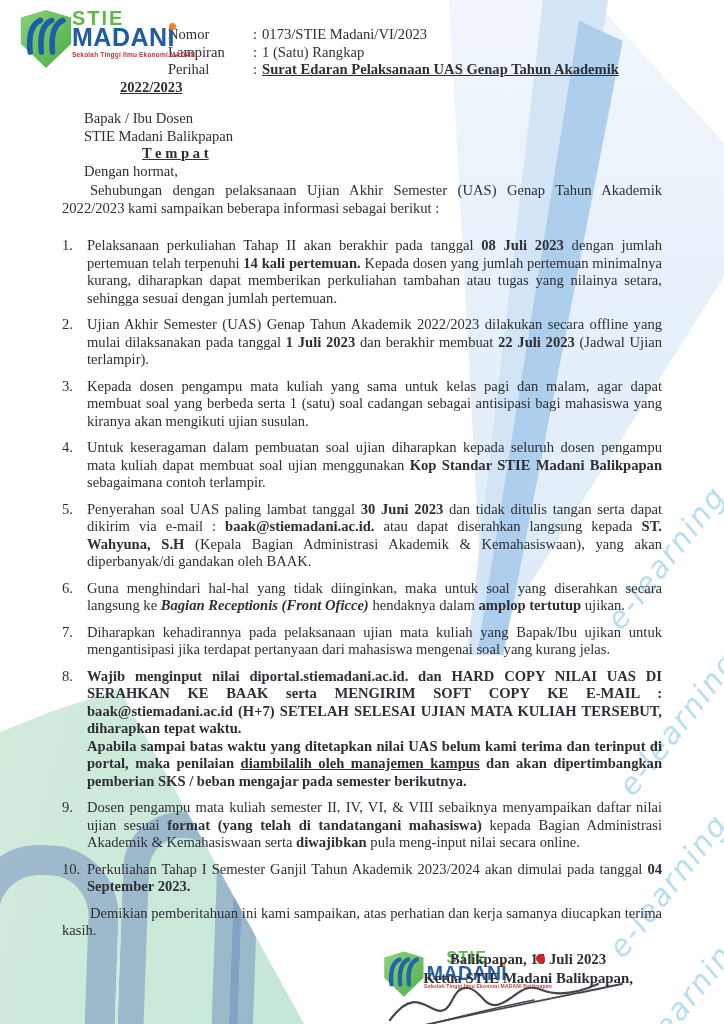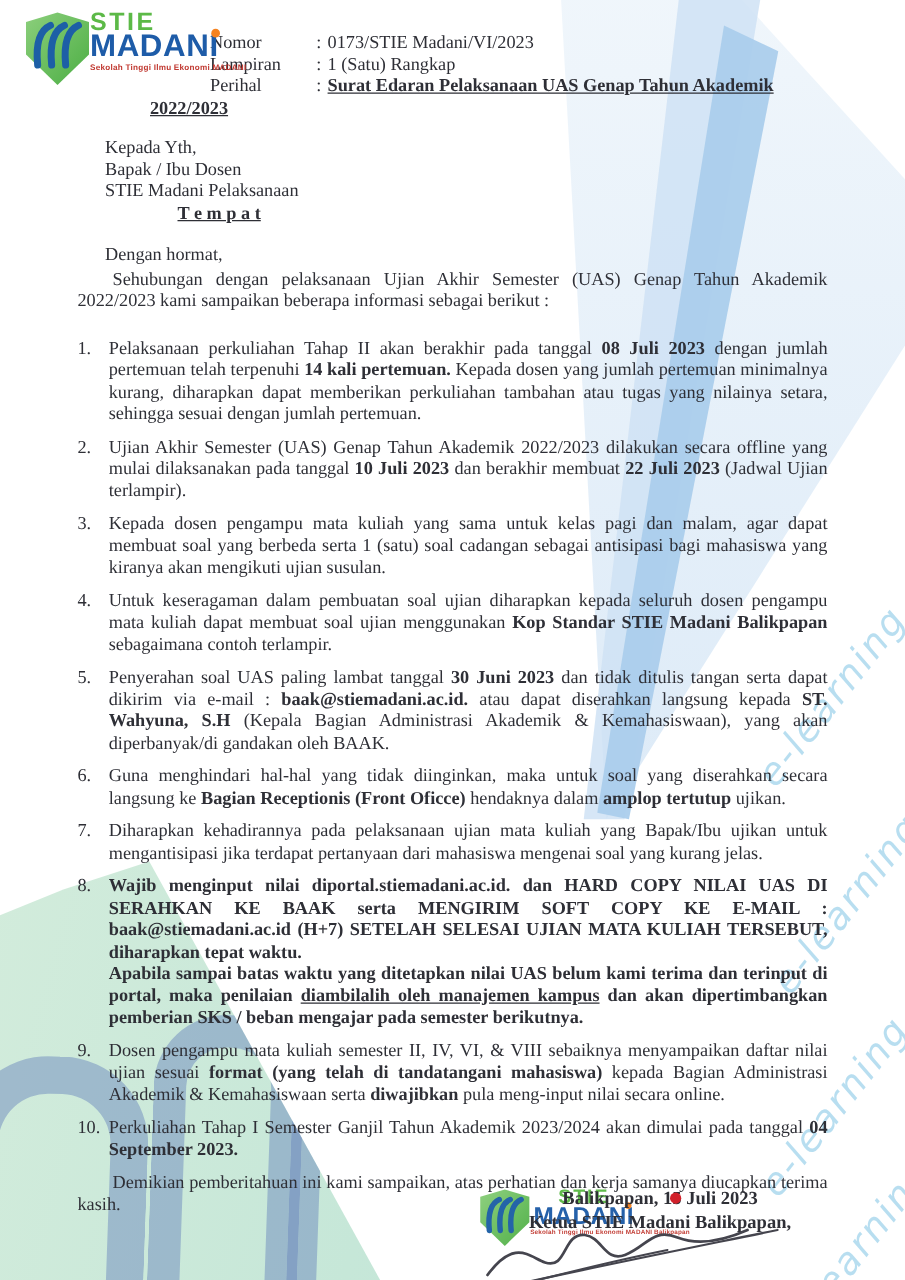--- a/index.html
+++ b/index.html
@@ -46,28 +46,28 @@
   .content { position:absolute; inset:0; z-index:1; padding:26px 62px 0 62px;
     font-size:14.6px; line-height:17.5px; }
   .letterhead { position:relative; }
   .logo-main { position:absolute; left:-44px; top:-18px; }
   .meta { margin-left:58px; }
   .meta-label { display:inline-block; width:85px;margin-left:48px; }
   .meta-colon { display:inline-block; margin-right:5px; }
   .meta-row.perihal .meta-value { font-weight:700; text-decoration:underline; }
   .recipient { margin-top:14px; margin-left:22px; }
   .tempat { margin-left:58px; margin-top:0; font-weight:700; text-decoration:underline; }
-  .salutation { margin-top:16px; margin-left:22px; }
+  .salutation { margin-left:22px; }
   .intro { margin-top:2px; text-indent:28px; text-align:justify; }
   .items { margin-top:20px; }
   .item { display:flex; margin-bottom:9px; }
   .item-num { flex:0 0 25px; }
   .item-body { flex:1; text-align:justify; }
   .b { font-weight:700; }
-  .i { }
+  .i { font-style:italic; }
   .u { text-decoration:underline; }
   .closing { margin-top:4px; text-indent:28px; text-align:justify; }
   
   .sig-block { position:absolute; left:378px; top:950px; width:300px; text-align:center; z-index:2; }
   .sig-logo { position:absolute; left:4px; top:0; transform:scale(.78); transform-origin:top left; opacity:.97; z-index:0; }
   .sig-date, .sig-title { position:relative; z-index:1; font-weight:700; font-size:14.8px; line-height:19px; }
   .stamp-dot { position:absolute; left:158px; top:4px; width:9px; height:9px; border-radius:50%;
     background:#d1202a; z-index:3; }
   .sig-scribble { position:absolute; left:6px; top:26px; z-index:2; }
 </style>
@@ -124,38 +124,37 @@
         <div class="meta-row">
           <span class="meta-label">Lampiran</span><span class="meta-colon">:</span><span class="meta-value">1 (Satu) Rangkap</span>
         </div>
         <div class="meta-row perihal">
           <span class="meta-label">Perihal</span><span class="meta-colon">:</span><span class="meta-value">Surat Edaran Pelaksanaan UAS Genap Tahun Akademik 2022/2023</span>
         </div>
       </div>
     </header>
 
     <div class="recipient">
-      <div>Kepada Yth,</div>
       <div>Bapak / Ibu Dosen</div>
-      <div>STIE Madani Pelaksanaan</div>
+      <div>STIE Madani Balikpapan</div>
       <div class="tempat">T e m p a t</div>
     </div>
 
     <p class="salutation">Dengan hormat,</p>
 
     <p class="intro">Sehubungan dengan pelaksanaan Ujian Akhir Semester (UAS) Genap Tahun Akademik 2022/2023 kami sampaikan beberapa informasi sebagai berikut :</p>
 
     <div class="items">
       <div class="item">
         <span class="item-num">1.</span>
         <span class="item-body"><span>Pelaksanaan perkuliahan Tahap II akan berakhir pada tanggal </span><span class="b">08 Juli 2023</span><span> dengan jumlah pertemuan telah terpenuhi </span><span class="b">14 kali pertemuan.</span><span> Kepada dosen yang jumlah pertemuan minimalnya kurang, diharapkan dapat memberikan perkuliahan tambahan atau tugas yang nilainya setara, sehingga sesuai dengan jumlah pertemuan.</span></span>
       </div>
       <div class="item">
         <span class="item-num">2.</span>
-        <span class="item-body"><span>Ujian Akhir Semester (UAS) Genap Tahun Akademik 2022/2023 dilakukan secara offline yang mulai dilaksanakan pada tanggal </span><span class="b">10 Juli 2023</span><span> dan berakhir membuat </span><span class="b">22 Juli 2023</span><span> (Jadwal Ujian terlampir).</span></span>
+        <span class="item-body"><span>Ujian Akhir Semester (UAS) Genap Tahun Akademik 2022/2023 dilakukan secara offline yang mulai dilaksanakan pada tanggal </span><span class="b">1 Juli 2023</span><span> dan berakhir membuat </span><span class="b">22 Juli 2023</span><span> (Jadwal Ujian terlampir).</span></span>
       </div>
       <div class="item">
         <span class="item-num">3.</span>
         <span class="item-body"><span>Kepada dosen pengampu mata kuliah yang sama untuk kelas pagi dan malam, agar dapat membuat soal yang berbeda serta 1 (satu) soal cadangan sebagai antisipasi bagi mahasiswa yang kiranya akan mengikuti ujian susulan.</span></span>
       </div>
       <div class="item">
         <span class="item-num">4.</span>
         <span class="item-body"><span>Untuk keseragaman dalam pembuatan soal ujian diharapkan kepada seluruh dosen pengampu mata kuliah dapat membuat soal ujian menggunakan </span><span class="b">Kop Standar STIE Madani Balikpapan</span><span> sebagaimana contoh terlampir.</span></span>
       </div>
       <div class="item">

